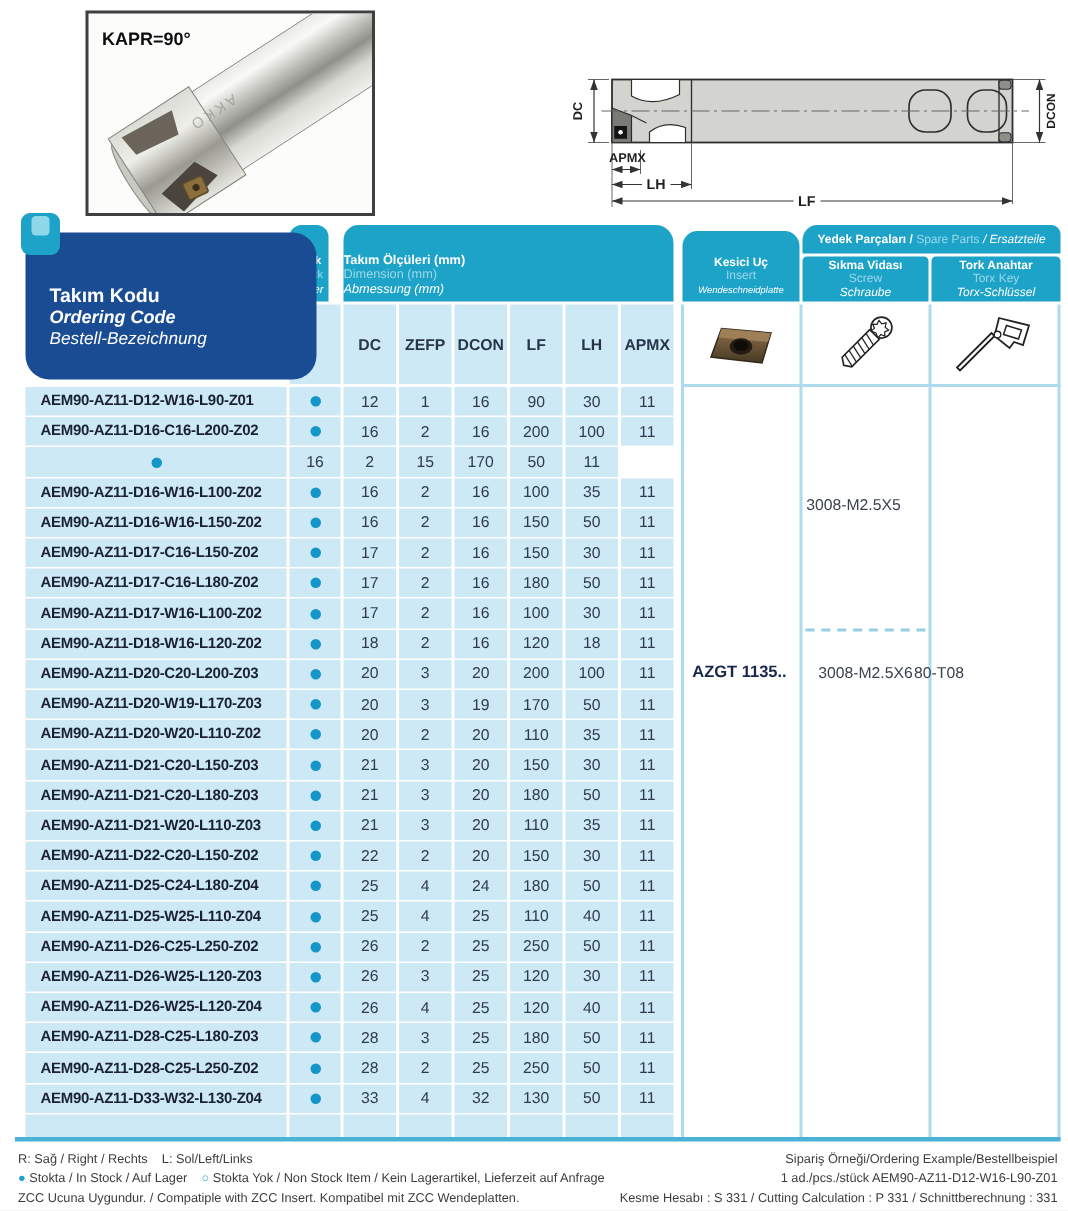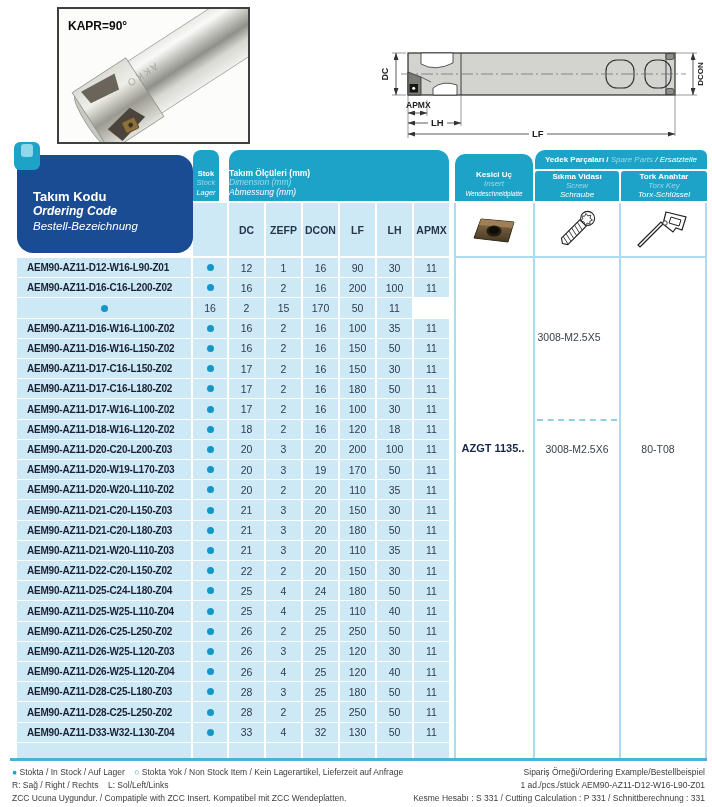--- a/index.html
+++ b/index.html
@@ -12,39 +12,39 @@
 
   
   .drawing{position:absolute;left:381px;top:8px;width:326px;height:136px;}
 
   
   .tbl{position:absolute;left:10px;top:148px;width:697px;height:614px;}
 
   .teal{background:#1da2c8;color:#fff;position:absolute;display:flex;flex-direction:column;
         align-items:center;justify-content:flex-end;text-align:center;box-sizing:border-box;}
   .t-tr{font-weight:bold;}
-  .t-en{font-style:italic;color:#9bd9ea;}
+  .t-en{color:#9bd9ea;}
   .t-de{font-style:italic;}
 
   .hdr-stok{left:183px;top:2px;width:26px;height:51px;border-radius:8px 8px 0 0;
             font-size:7.5px;line-height:9.5px;padding-bottom:4px;}
   .hdr-dims{left:219px;top:2px;width:220px;height:51px;border-radius:10px 12px 0 0;
             align-items:flex-start;padding:0 10px 4px 0;font-size:8.5px;line-height:9.5px;}
   .hdr-insert{left:445px;top:6px;width:78px;height:47px;border-radius:10px 10px 0 0;
             font-size:8px;line-height:9.5px;padding-bottom:3px;}
   .hdr-insert .t-de{font-size:6.3px;}
   .band-spare{left:525px;top:2px;width:172px;height:19px;border-radius:10px 6px 0 0;
             flex-direction:row;justify-content:center;align-items:center;font-size:8px;}
   .band-spare span{white-space:pre;}
   .hdr-screw{left:525px;top:23px;width:84px;height:30px;font-size:8px;line-height:9px;
             border-radius:3px 3px 0 0;padding-bottom:2px;}
   .hdr-torx{left:611px;top:23px;width:86px;height:30px;font-size:8px;line-height:9px;
             border-radius:3px 3px 0 0;padding-bottom:2px;text-align:right;}
 
-  .code-box{position:absolute;left:7px;top:7px;width:176px;height:98px;background:#1a4c94;
+  .code-box{position:absolute;left:7px;top:7px;width:194px;height:98px;background:#1a4c94;
             border-radius:16px;color:#fff;padding:34px 0 0 16px;box-sizing:border-box;
             line-height:15px;z-index:1;}
   .code-box .l1{font-size:13px;font-weight:bold;}
   .code-box .l2{font-size:12px;font-weight:bold;font-style:italic;}
   .code-box .l3{font-size:11.5px;font-style:italic;}
   .corner-tab{position:absolute;left:4px;top:-6px;width:26px;height:28px;background:#1da2c8;
             border-radius:6px;z-index:2;}
   .corner-tab .inner{position:absolute;left:7px;top:2px;width:12px;height:13px;
             background:#8fd8e9;border-radius:3px;}
 
@@ -74,21 +74,21 @@
 
   .img-cell{position:absolute;display:flex;align-items:center;justify-content:center;}
   .img-insert{left:447px;top:57px;width:74px;height:49px;}
   .img-screw{left:527px;top:56px;width:80px;height:50px;}
   .img-torx{left:613px;top:56px;width:82px;height:50px;}
 
   .lbl{position:absolute;text-align:center;font-size:10.5px;color:#39424f;}
   .lbl-screw-small{left:525px;top:183px;width:68px;}
   .lbl-insert{left:443px;top:294px;width:80px;font-weight:bold;font-size:11px;color:#17264a;}
   .lbl-screw-large{left:525px;top:295px;width:84px;}
-  .lbl-torx{left:611px;top:295px;width:74px;}
+  .lbl-torx{left:579px;top:295px;width:74px;}
 
   
   .foot-left{position:absolute;left:12px;top:766px;font-size:8.5px;color:#3c3c3c;line-height:13px;}
   .foot-left div{white-space:pre;}
   .foot-right{position:absolute;right:7px;top:766px;font-size:8.5px;color:#3c3c3c;
               line-height:13px;text-align:right;}
   .legend-dot{color:#1da2c8;}
   .foot-left span{white-space:pre;}
 </style>
 </head>
@@ -619,22 +619,22 @@
       </svg>
     </div>
 
     <div class="lbl lbl-screw-small">3008-M2.5X5</div>
     <div class="lbl lbl-insert">AZGT 1135..</div>
     <div class="lbl lbl-screw-large">3008-M2.5X6</div>
     <div class="lbl lbl-torx">80-T08</div>
   </div>
 
   <div class="foot-left">
+    <div>R: Sağ / Right / Rechts    L: Sol/Left/Links</div>
     <div><span class="legend-dot">●</span><span> Stokta / In Stock / Auf Lager    </span><span class="legend-dot">○</span><span> Stokta Yok / Non Stock Item / Kein Lagerartikel, Lieferzeit auf Anfrage</span></div>
-    <div>R: Sağ / Right / Rechts    L: Sol/Left/Links</div>
     <div>ZCC Ucuna Uygundur. / Compatiple with ZCC Insert. Kompatibel mit ZCC Wendeplatten.</div>
   </div>
 
   <div class="foot-right">
     <div>Sipariş Örneği/Ordering Example/Bestellbeispiel</div>
     <div>1 ad./pcs./stück  AEM90-AZ11-D12-W16-L90-Z01</div>
     <div>Kesme Hesabı : S 331 / Cutting Calculation : P 331 / Schnittberechnung : 331</div>
   </div>
 
 </div>

